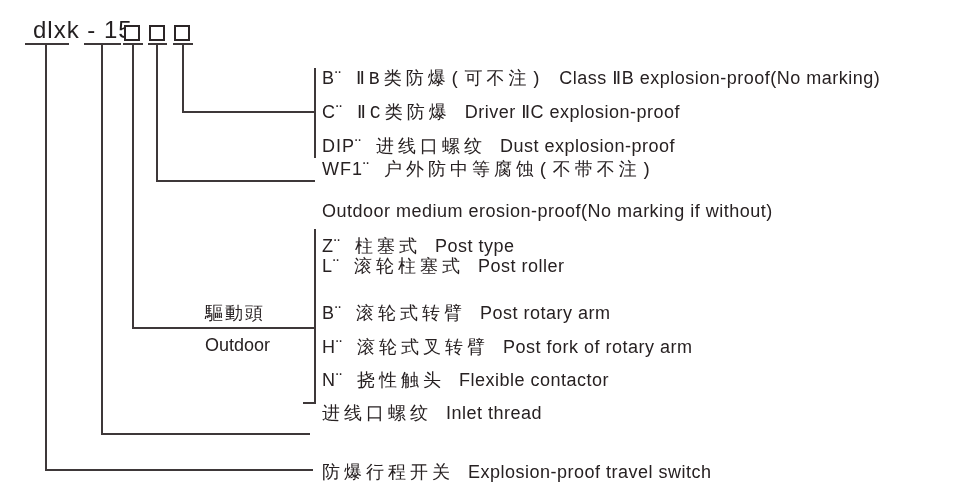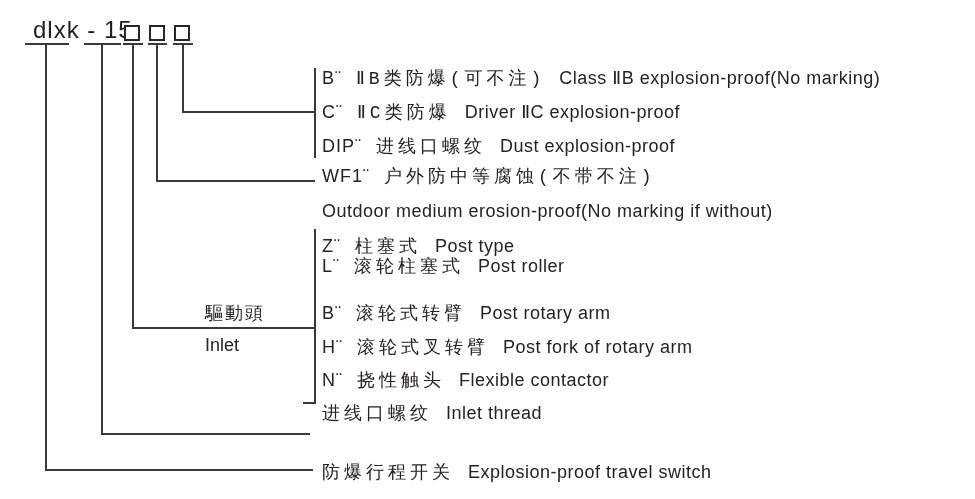--- a/index.html
+++ b/index.html
@@ -116,21 +116,21 @@
 
   <div class="row" style="top:66px">
     <span class="code">B¨</span><span class="cn">ⅡB类防爆(可不注)</span><span class="en">Class ⅡB explosion-proof(No marking)</span>
   </div>
   <div class="row" style="top:100px">
     <span class="code">C¨</span><span class="cn">ⅡC类防爆</span><span class="en">Driver ⅡC explosion-proof</span>
   </div>
   <div class="row" style="top:134px">
     <span class="code">DIP¨</span><span class="cn">进线口螺纹</span><span class="en">Dust explosion-proof</span>
   </div>
-  <div class="row" style="top:164px">
+  <div class="row" style="top:157px">
     <span class="code">WF1¨</span><span class="cn">户外防中等腐蚀(不带不注)</span><span class="en"></span>
   </div>
   <div class="row" style="top:201px">
     <span class="en">Outdoor medium erosion-proof(No marking if without)</span>
   </div>
   <div class="row" style="top:234px">
     <span class="code">Z¨</span><span class="cn">柱塞式</span><span class="en">Post type</span>
   </div>
   <div class="row" style="top:254px">
     <span class="code">L¨</span><span class="cn">滚轮柱塞式</span><span class="en">Post roller</span>
@@ -145,15 +145,15 @@
     <span class="code">N¨</span><span class="cn">挠性触头</span><span class="en">Flexible contactor</span>
   </div>
   <div class="row" style="top:401px">
     <span class="cn">进线口螺纹</span><span class="en">Inlet thread</span>
   </div>
   <div class="row" style="top:460px">
     <span class="cn">防爆行程开关</span><span class="en">Explosion-proof travel switch</span>
   </div>
 
   <div class="side-label cn" style="top:301px">驅動頭</div>
-  <div class="side-label" style="top:335px">Inlet</div>
+  <div class="side-label" style="top:335px">Outdoor</div>
 
 </div>
 
 </body></html>

